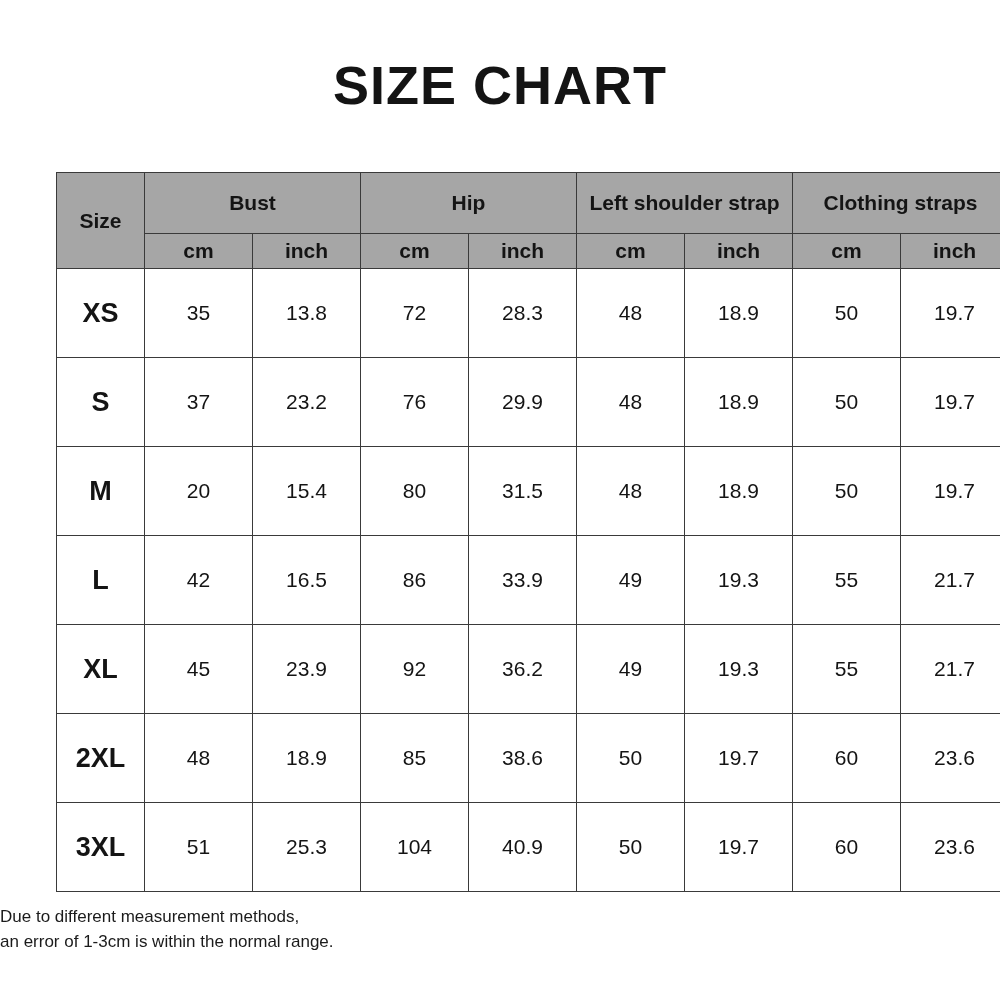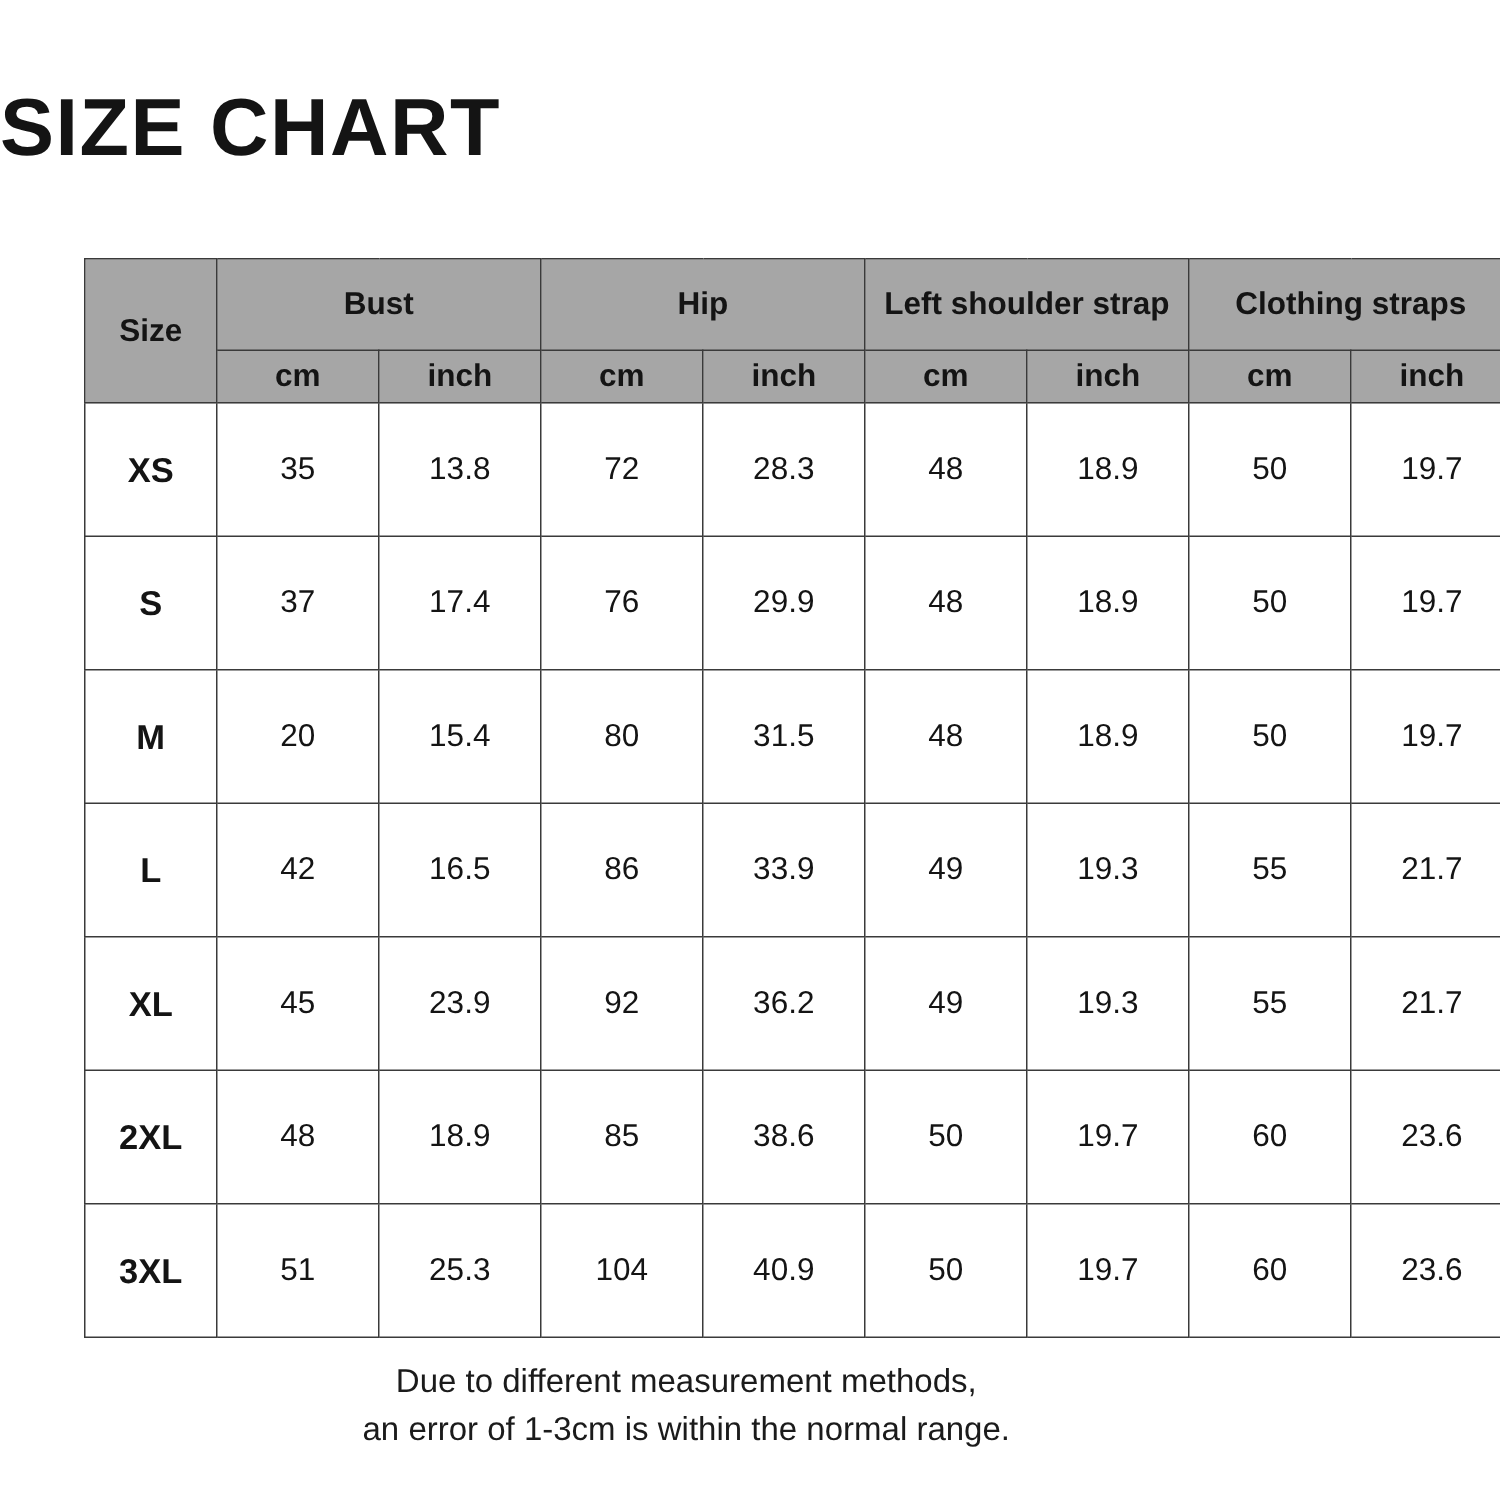--- a/index.html
+++ b/index.html
@@ -14,21 +14,21 @@
     color: #111111;
     overflow: hidden;
   }
   .page {
     position: relative;
     width: 1000px;
     height: 1000px;
     box-sizing: border-box;
   }
   .title {
-    text-align: left;
+    text-align: center;
     font-size: 54px;
     font-weight: bold;
     letter-spacing: 1px;
     color: #141414;
     margin: 0;
     padding-top: 56px;
     padding-bottom: 0;
     line-height: 1.1;
   }
   .table-wrap {
@@ -72,31 +72,31 @@
     font-weight: bold;
     margin-top: 24px;
   }
   tbody td {
     height: 88px;
     background: #ffffff;
     font-size: 22px;
   }
   tbody td.size-cell {
     font-weight: bold;
-    font-size: 23px;
+    font-size: 27px;
   }
   col.c-size { width: 88px; }
   col.c-val  { width: 108px; }
   .footnote {
     position: absolute;
     left: 0;
     top: 905px;
     width: 915px;
-    text-align: center;
-    font-size: 22px;
+    text-align: left;
+    font-size: 17px;
     line-height: 1.45;
     color: #1b1b1b;
   }
 </style>
 </head>
 <body>
 
 <div class="page">
 
   <h1 class="title">SIZE CHART</h1>
@@ -141,21 +141,21 @@
           <td>72</td>
           <td>28.3</td>
           <td>48</td>
           <td>18.9</td>
           <td>50</td>
           <td>19.7</td>
         </tr>
         <tr>
           <td class="size-cell">S</td>
           <td>37</td>
-          <td>17.4</td>
+          <td>23.2</td>
           <td>76</td>
           <td>29.9</td>
           <td>48</td>
           <td>18.9</td>
           <td>50</td>
           <td>19.7</td>
         </tr>
         <tr>
           <td class="size-cell">M</td>
           <td>20</td>

